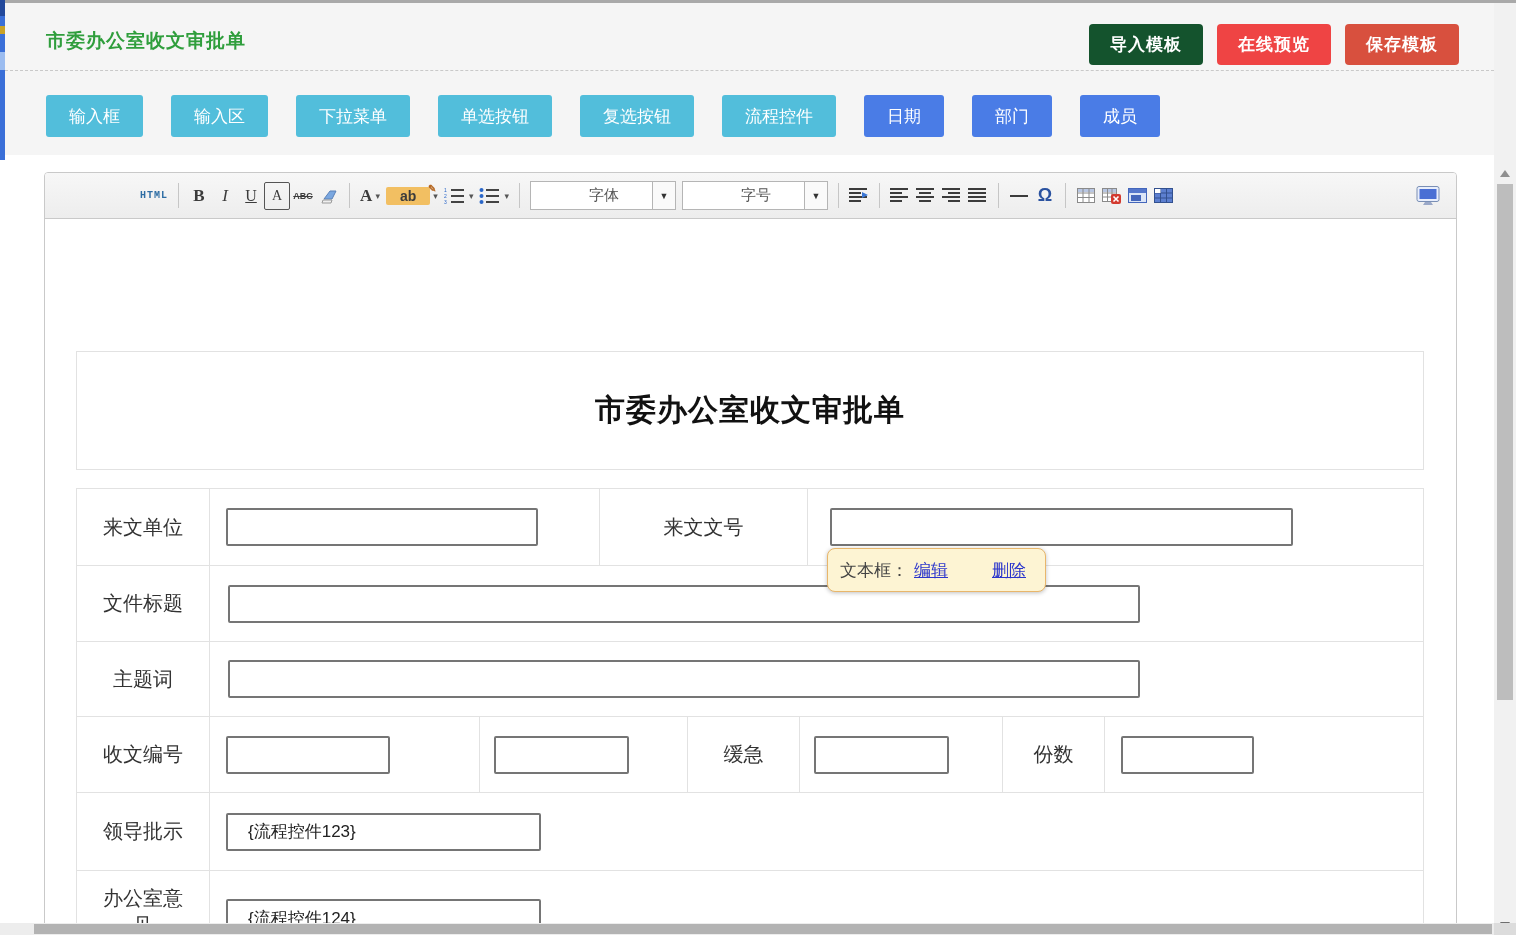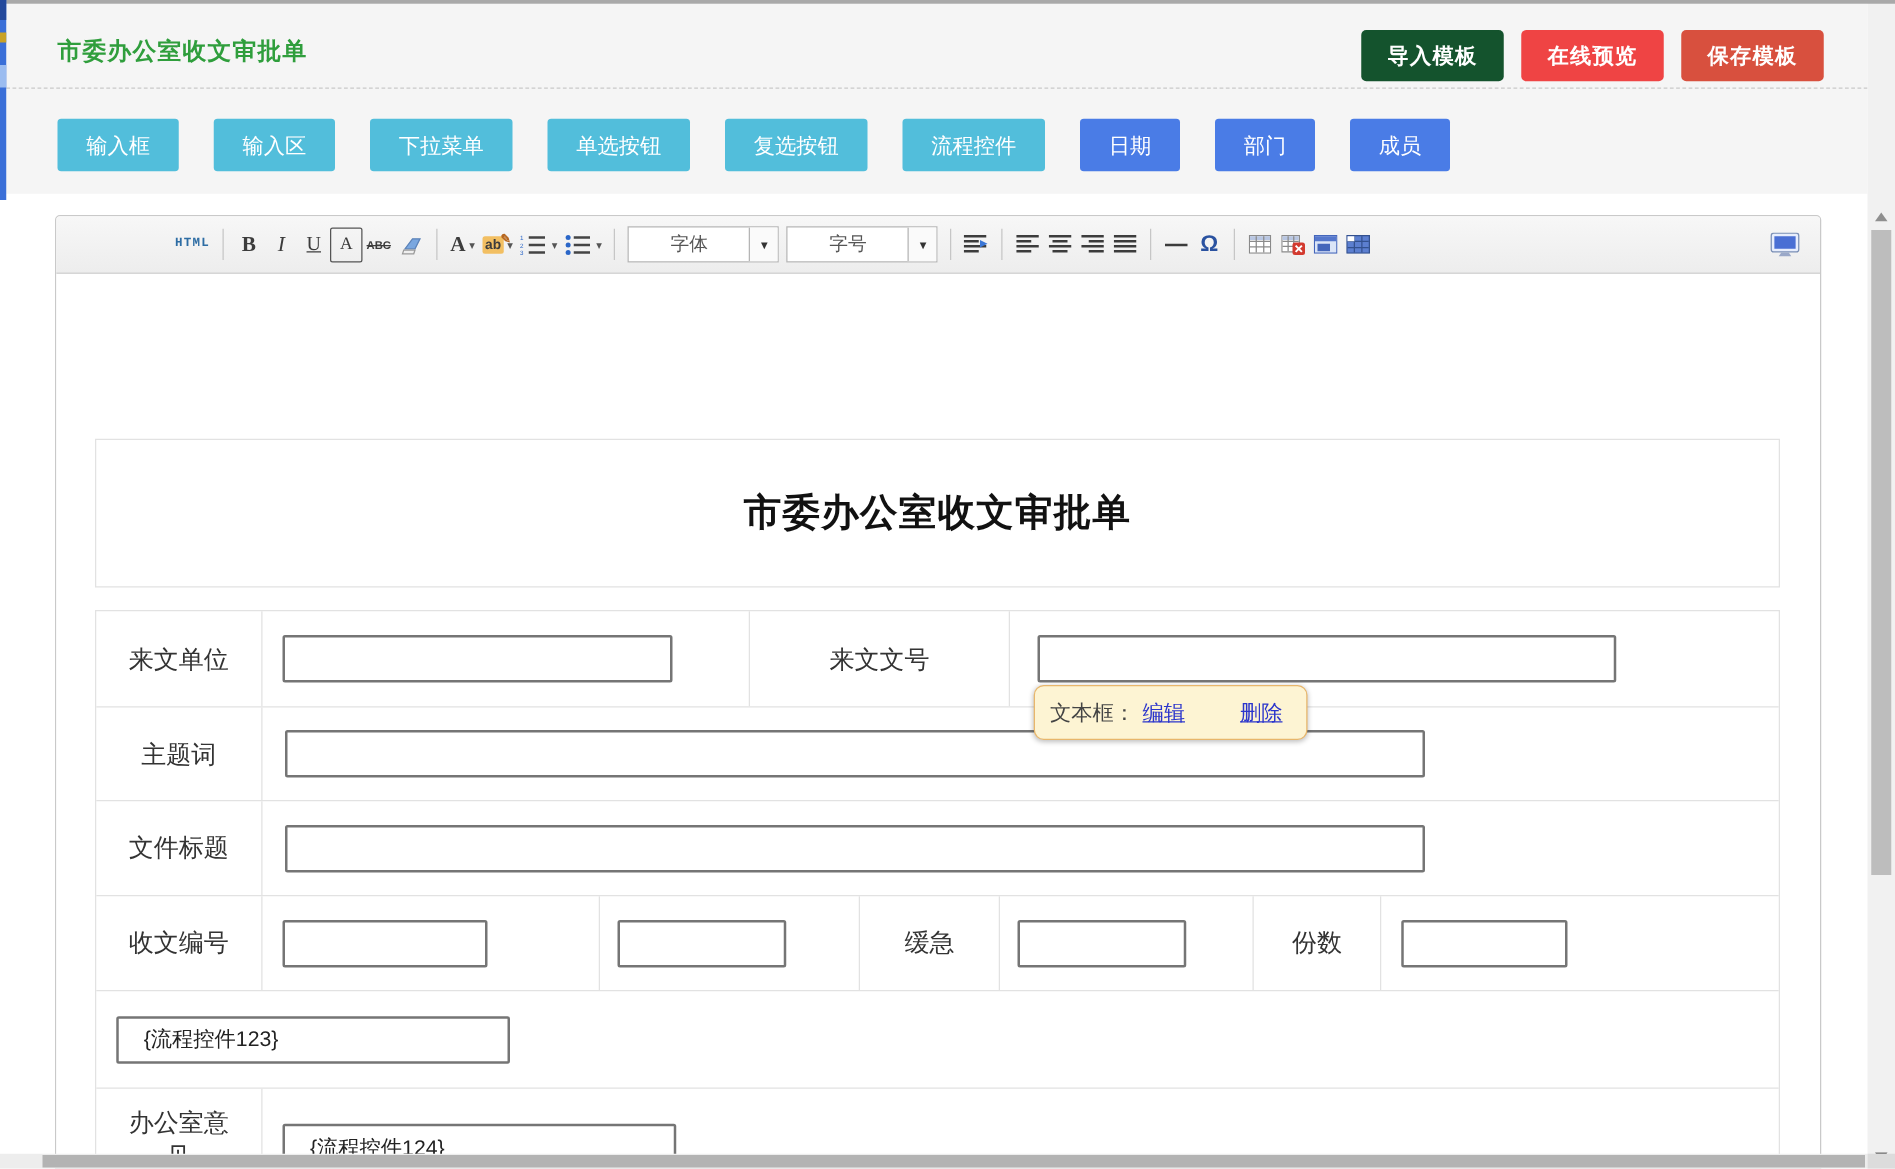--- a/index.html
+++ b/index.html
@@ -43,24 +43,24 @@
   .tb { height:28px; min-width:26px; padding:0 3px; display:flex; align-items:center; justify-content:center;
         border-radius:2px; cursor:pointer; color:#3c3c3c; }
   .sep { width:1px; height:25px; background:#c6c6c6; margin:0 7px; }
   .tb-html { font-size:10px; font-weight:bold; color:#2e6da4; letter-spacing:1px; font-family:"Liberation Mono",monospace; }
   .tb-b { font-family:"Liberation Serif",serif; font-weight:bold; font-size:17px; }
   .tb-i { font-family:"Liberation Serif",serif; font-style:italic; font-size:17px; }
   .tb-u { font-family:"Liberation Serif",serif; font-size:16px; text-decoration:underline; }
   .tb-box-a { font-family:"Liberation Serif",serif; font-size:14px; border:1px solid #555; padding:0 3px; line-height:17px; }
   .tb-abc { font-size:9px; font-weight:bold; text-decoration:line-through; letter-spacing:0; }
   .tb-fontcolor { font-family:"Liberation Serif",serif; font-size:17px; font-weight:bold; }
-  .tb-hl { font-size:11px; font-weight:bold; background:#f2bf62; border-radius:2px; padding:1px 2px; position:relative; }
+  .tb-hl { font-size:14px; font-weight:bold; background:#f2bf62; border-radius:2px; padding:1px 14px; position:relative; }
   .tb-hl::after { content:"✎"; position:absolute; right:-6px; top:-4px; font-size:10px; color:#b5651d; }
   .caret { font-size:9px; color:#555; margin-left:3px; }
-  .combo { display:flex; height:29px; border:1px solid #b5b5b5; background:#fff; margin:0 3px; cursor:pointer; }
+  .combo { display:flex; height:29px; border:1px solid #b5b5b5; background:#fff; margin:0 3px; cursor:pointer;padding-left:25px; }
   .combo .val { width:96px; display:flex; align-items:center; justify-content:center; font-size:15px; color:#555; }
   .combo .arr { width:23px; border-left:1px solid #b5b5b5; background:#fafafa; display:flex; align-items:center; justify-content:center; font-size:9px; color:#333; }
   .tb-hr { width:18px; height:2px; background:#3c3c3c; }
   .tb-omega { font-size:18px; font-weight:bold; color:#2a52a0; }
   .tb-fullscreen { position:absolute; right:13px; top:9px; }
   svg { display:block; }
 
   
   .doc { padding:132px 32px 0 31px; background:#fff; height:calc(100% - 46px); overflow:hidden; }
   .doc-titlebox { border:1px solid #e2e2e2; height:119px; display:flex; align-items:center; justify-content:center; }
@@ -305,50 +305,51 @@
       <div class="t-row r1">
         <div class="cell lbl w-label">来文单位</div>
         <div class="cell in1">
           <input class="fld" type="text" value="" style="">
         </div>
         <div class="cell lbl lb2">来文文号</div>
         <div class="cell in2">
           <input class="fld" type="text" value="" style="">
         </div>
       </div>
+      <div class="t-row r2">
+        <div class="cell lbl w-label">文件标题</div>
+        <div class="cell grow">
+          <input class="fld" type="text" value="" style="">
+        </div>
+      </div>
       <div class="t-row r3">
         <div class="cell lbl w-label">主题词</div>
         <div class="cell grow">
           <input class="fld" type="text" value="" style="">
         </div>
       </div>
-      <div class="t-row r2">
-        <div class="cell lbl w-label">文件标题</div>
-        <div class="cell grow">
-          <input class="fld" type="text" value="" style="">
-        </div>
-      </div>
       <div class="t-row r4">
         <div class="cell lbl w-label">收文编号</div>
         <div class="cell c1">
           <input class="fld" type="text" value="" style="">
         </div>
         <div class="cell c2">
           <input class="fld" type="text" value="" style="">
         </div>
         <div class="cell lbl l3">缓急</div>
         <div class="cell c3">
           <input class="fld" type="text" value="" style="">
         </div>
         <div class="cell lbl l4">份数</div>
         <div class="cell c4">
           <input class="fld" type="text" value="" style="">
         </div>
       </div>
       <div class="t-row r5">
+        <div class="cell lbl w-label">领导批示</div>
         <div class="cell grow">
           <input class="fld" type="text" value="{流程控件123}" style="">
         </div>
       </div>
       <div class="t-row r6">
         <div class="cell lbl w-label">办公室意见</div>
         <div class="cell grow val">
           <input class="fld" type="text" value="{流程控件124}" style="">
         </div>
       </div>

